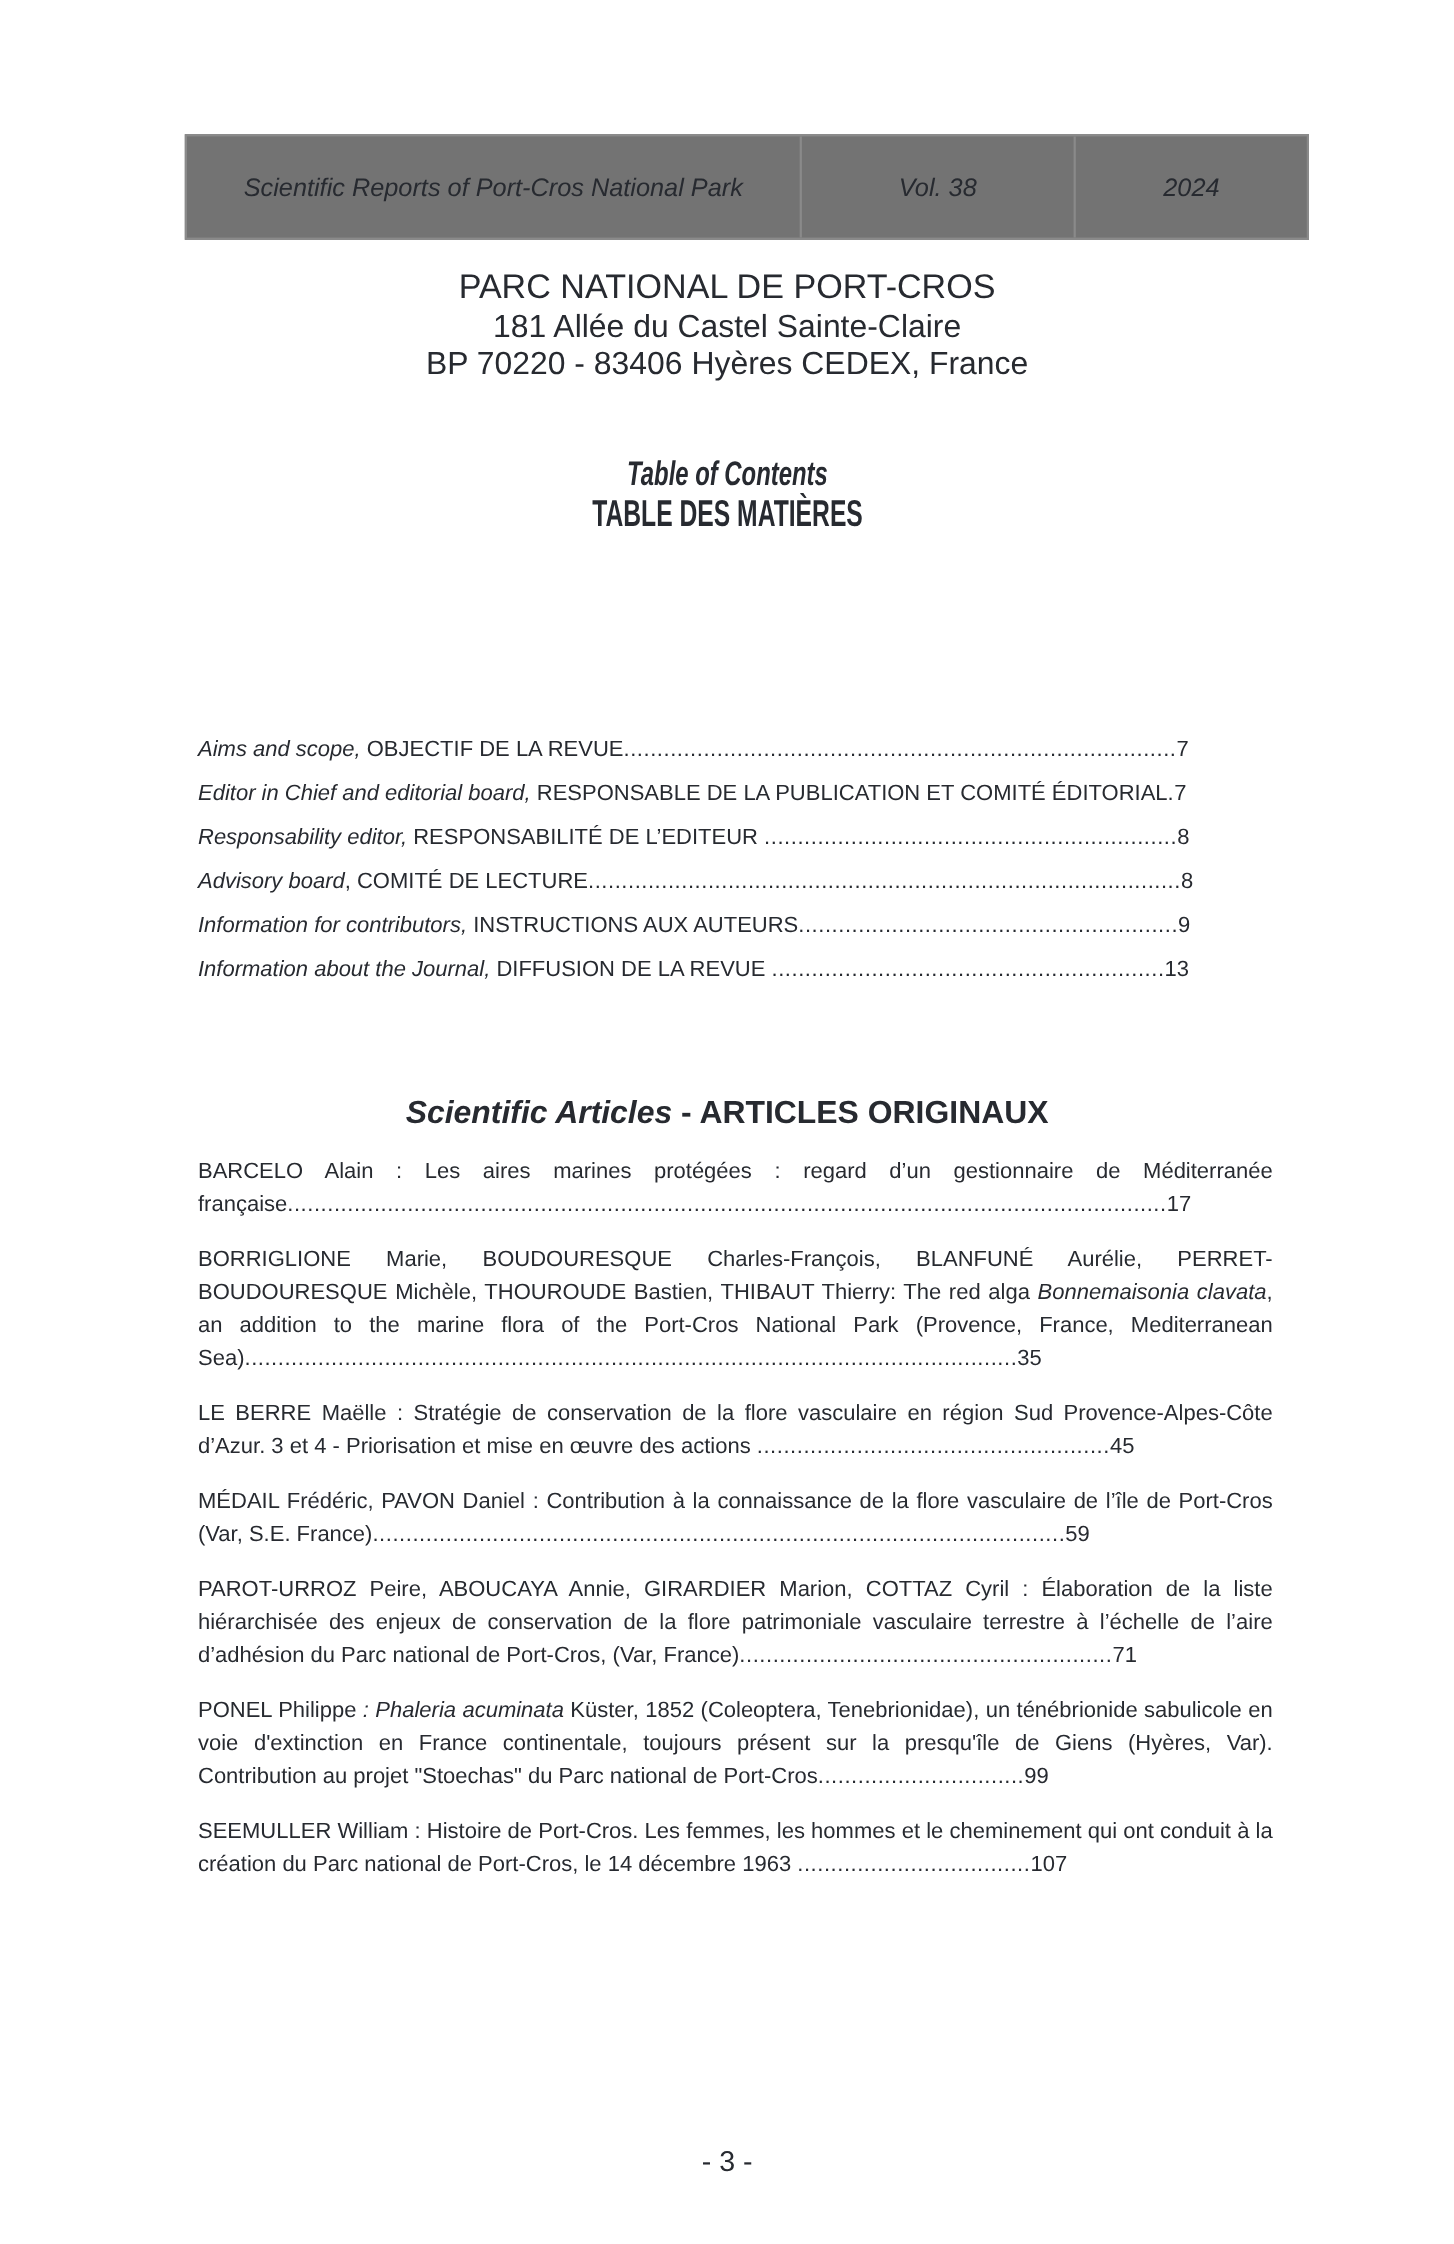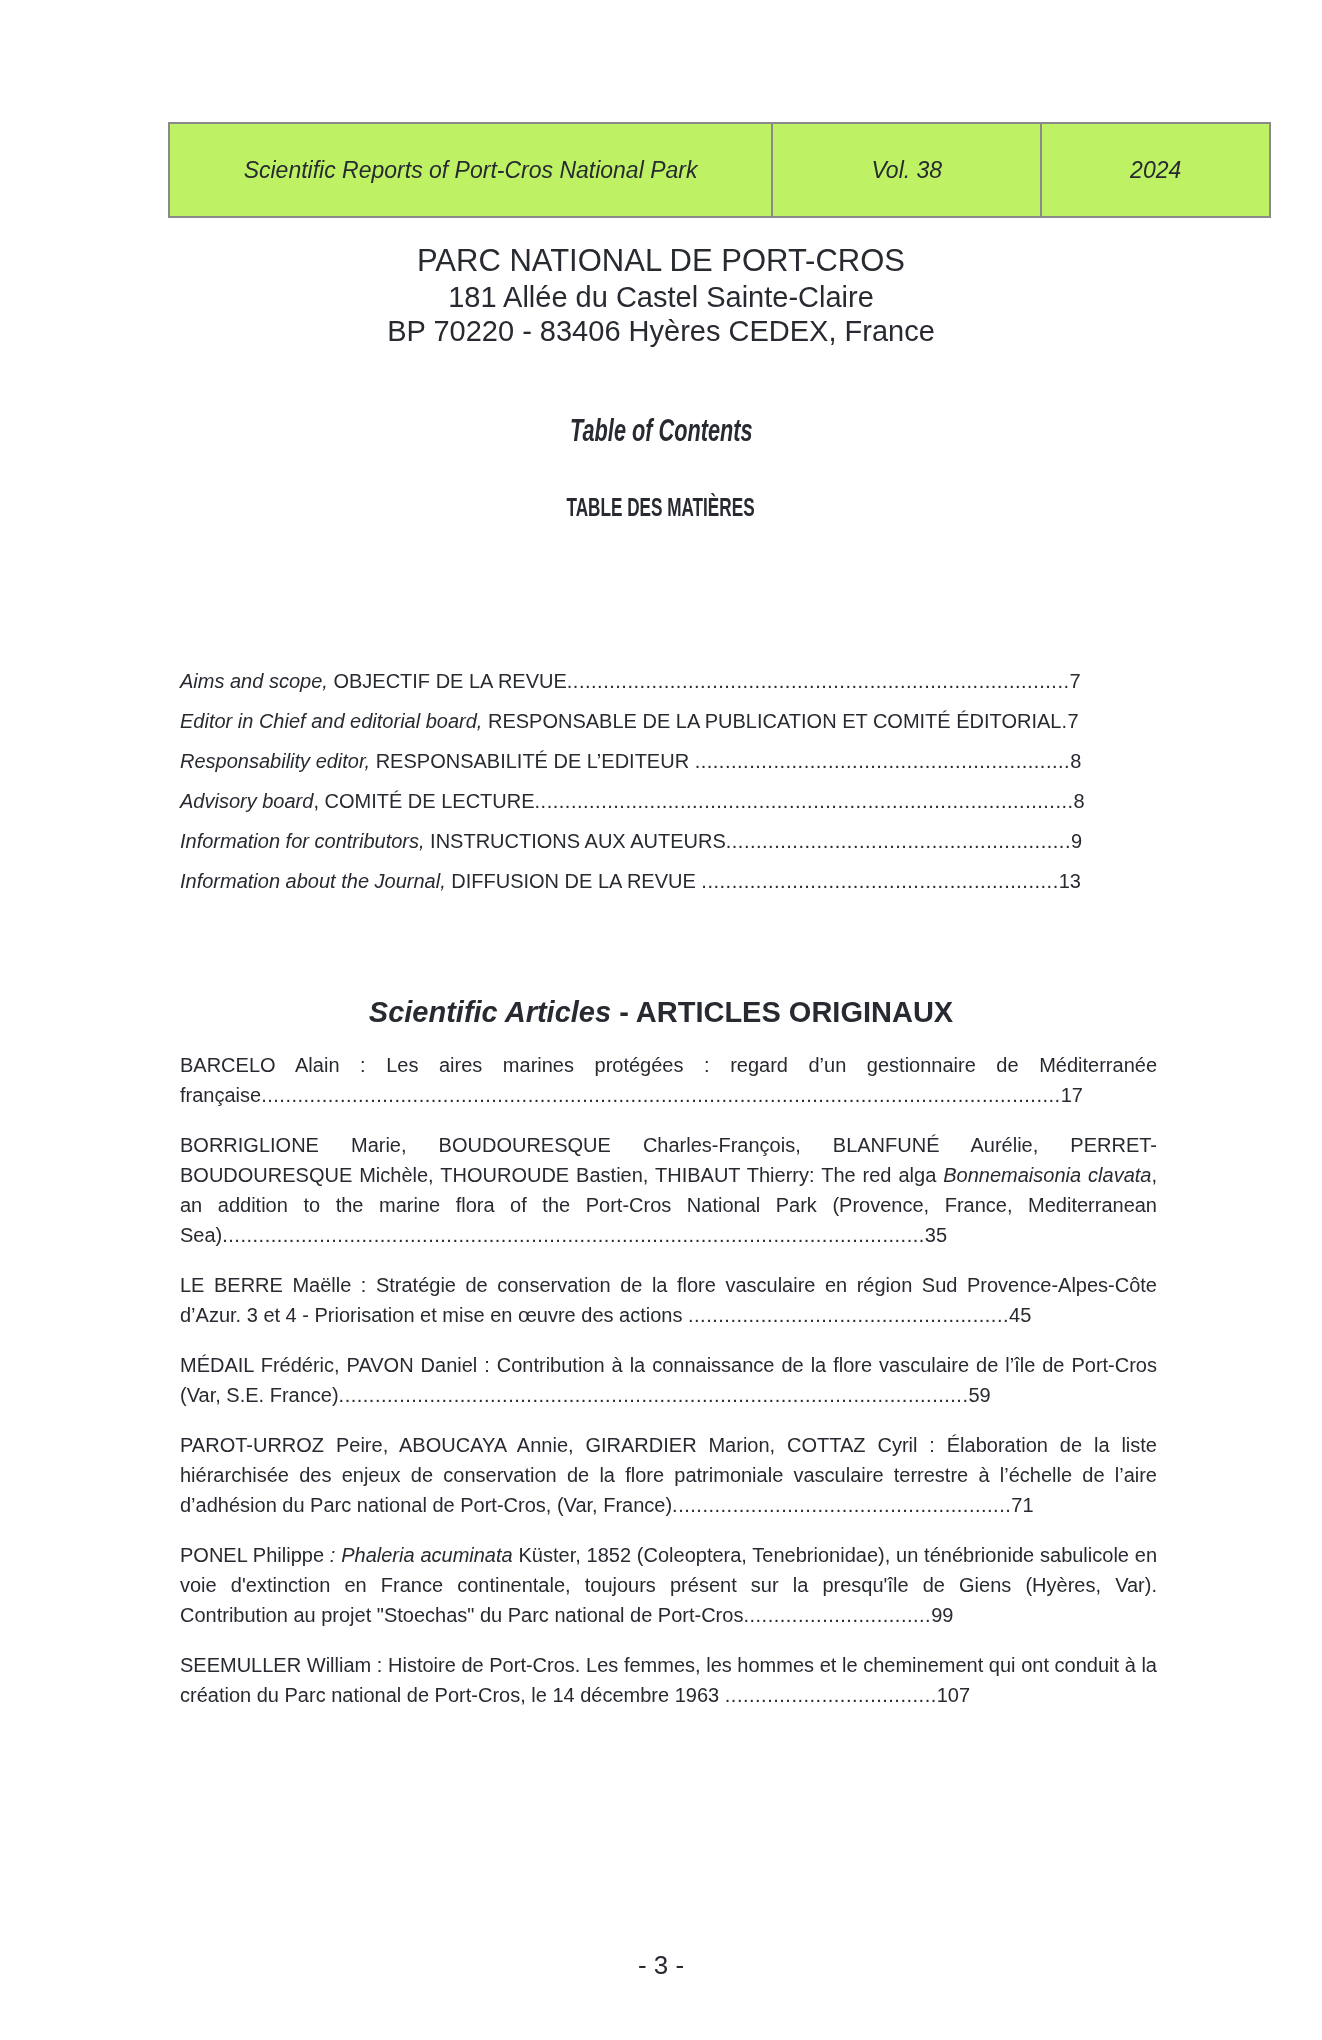--- a/index.html
+++ b/index.html
@@ -8,25 +8,25 @@
     width:1322px; height:2040px;
     background:#ffffff;
     font-family:"Liberation Sans", sans-serif;
     color:#272a30;
     overflow:hidden;
   }
 
   
   .header-table {
     position:absolute; left:168px; top:122px;
-    width:1103px; height:96px;
+    width:1022px; height:96px;
     display:flex;
     border:2px solid #8a8a8a;
     box-sizing:border-box;
-    background:#bef264;
+    background:#737373;
   }
   .ht-cell {
     display:flex; align-items:center; justify-content:center;
     box-sizing:border-box;
     font-size:23px;
     text-align:center;
   }
   .ht-cell + .ht-cell { border-left:2px solid #8a8a8a;font-style:italic; }
   .ht-journal { width:54.7%; font-style:italic; }
   .ht-vol { width:24.5%; }
@@ -34,21 +34,21 @@
 
   
   .title-block { position:absolute; left:0; top:242px; width:100%; text-align:center; }
   .org-title { font-size:31px; font-weight:normal; line-height:38px; }
   .addr-line { font-size:29px; line-height:34px; }
 
   
   .toc-head { position:absolute; left:0; top:414px; width:100%; text-align:center; }
   .toc-en { font-size:31px; font-weight:bold; font-style:italic; line-height:34px; }
   .toc-en > span { display:inline-block; transform:scaleX(0.70); transform-origin:center; white-space:nowrap; }
-  .toc-fr { font-size:26px; font-weight:bold; line-height:38px;margin-top:40px; }
+  .toc-fr { font-size:34px; font-weight:bold; line-height:38px; }
   .toc-fr > span { display:inline-block; transform:scaleX(0.66); transform-origin:center; white-space:nowrap; }
 
   
   .front-matter { position:absolute; left:165px; top:666px; width:992px; }
   .articles-list { position:absolute; left:165px; top:1050px; width:992px; }
   .entry {
     margin:0 0 10px 15px;
     font-size:20px; line-height:30px;
     text-align:justify;
     overflow-wrap:break-word;

